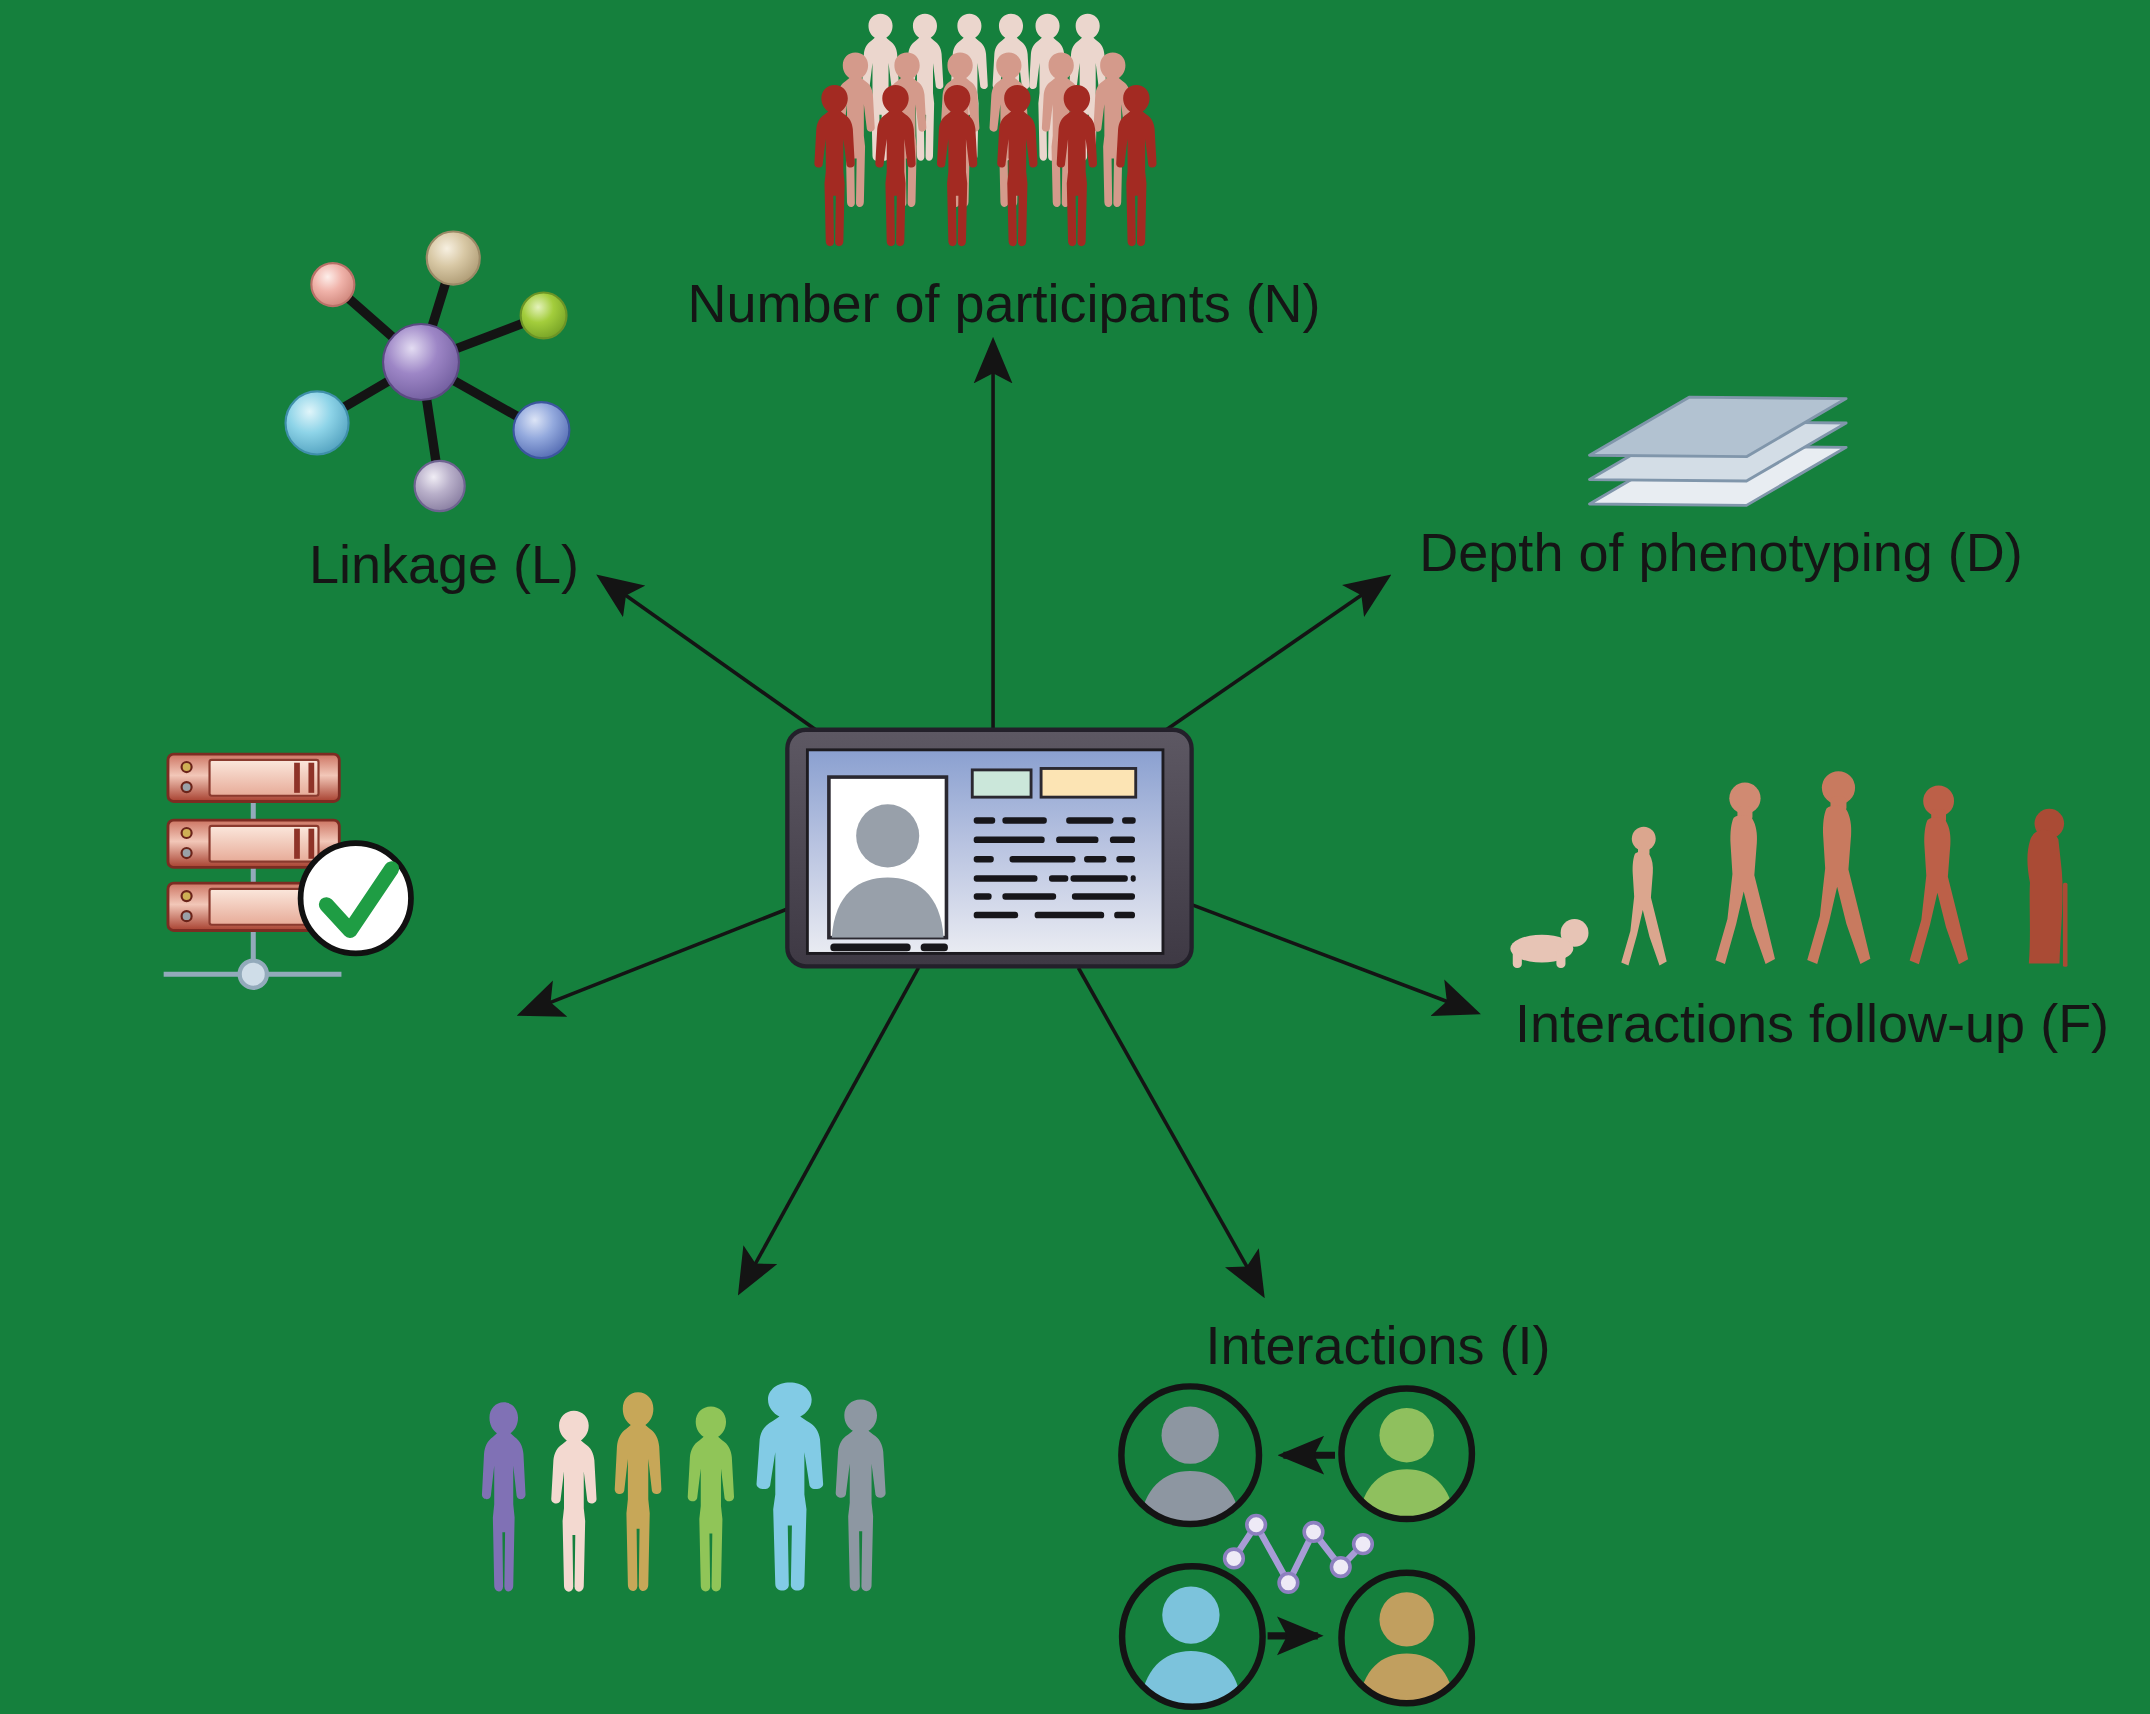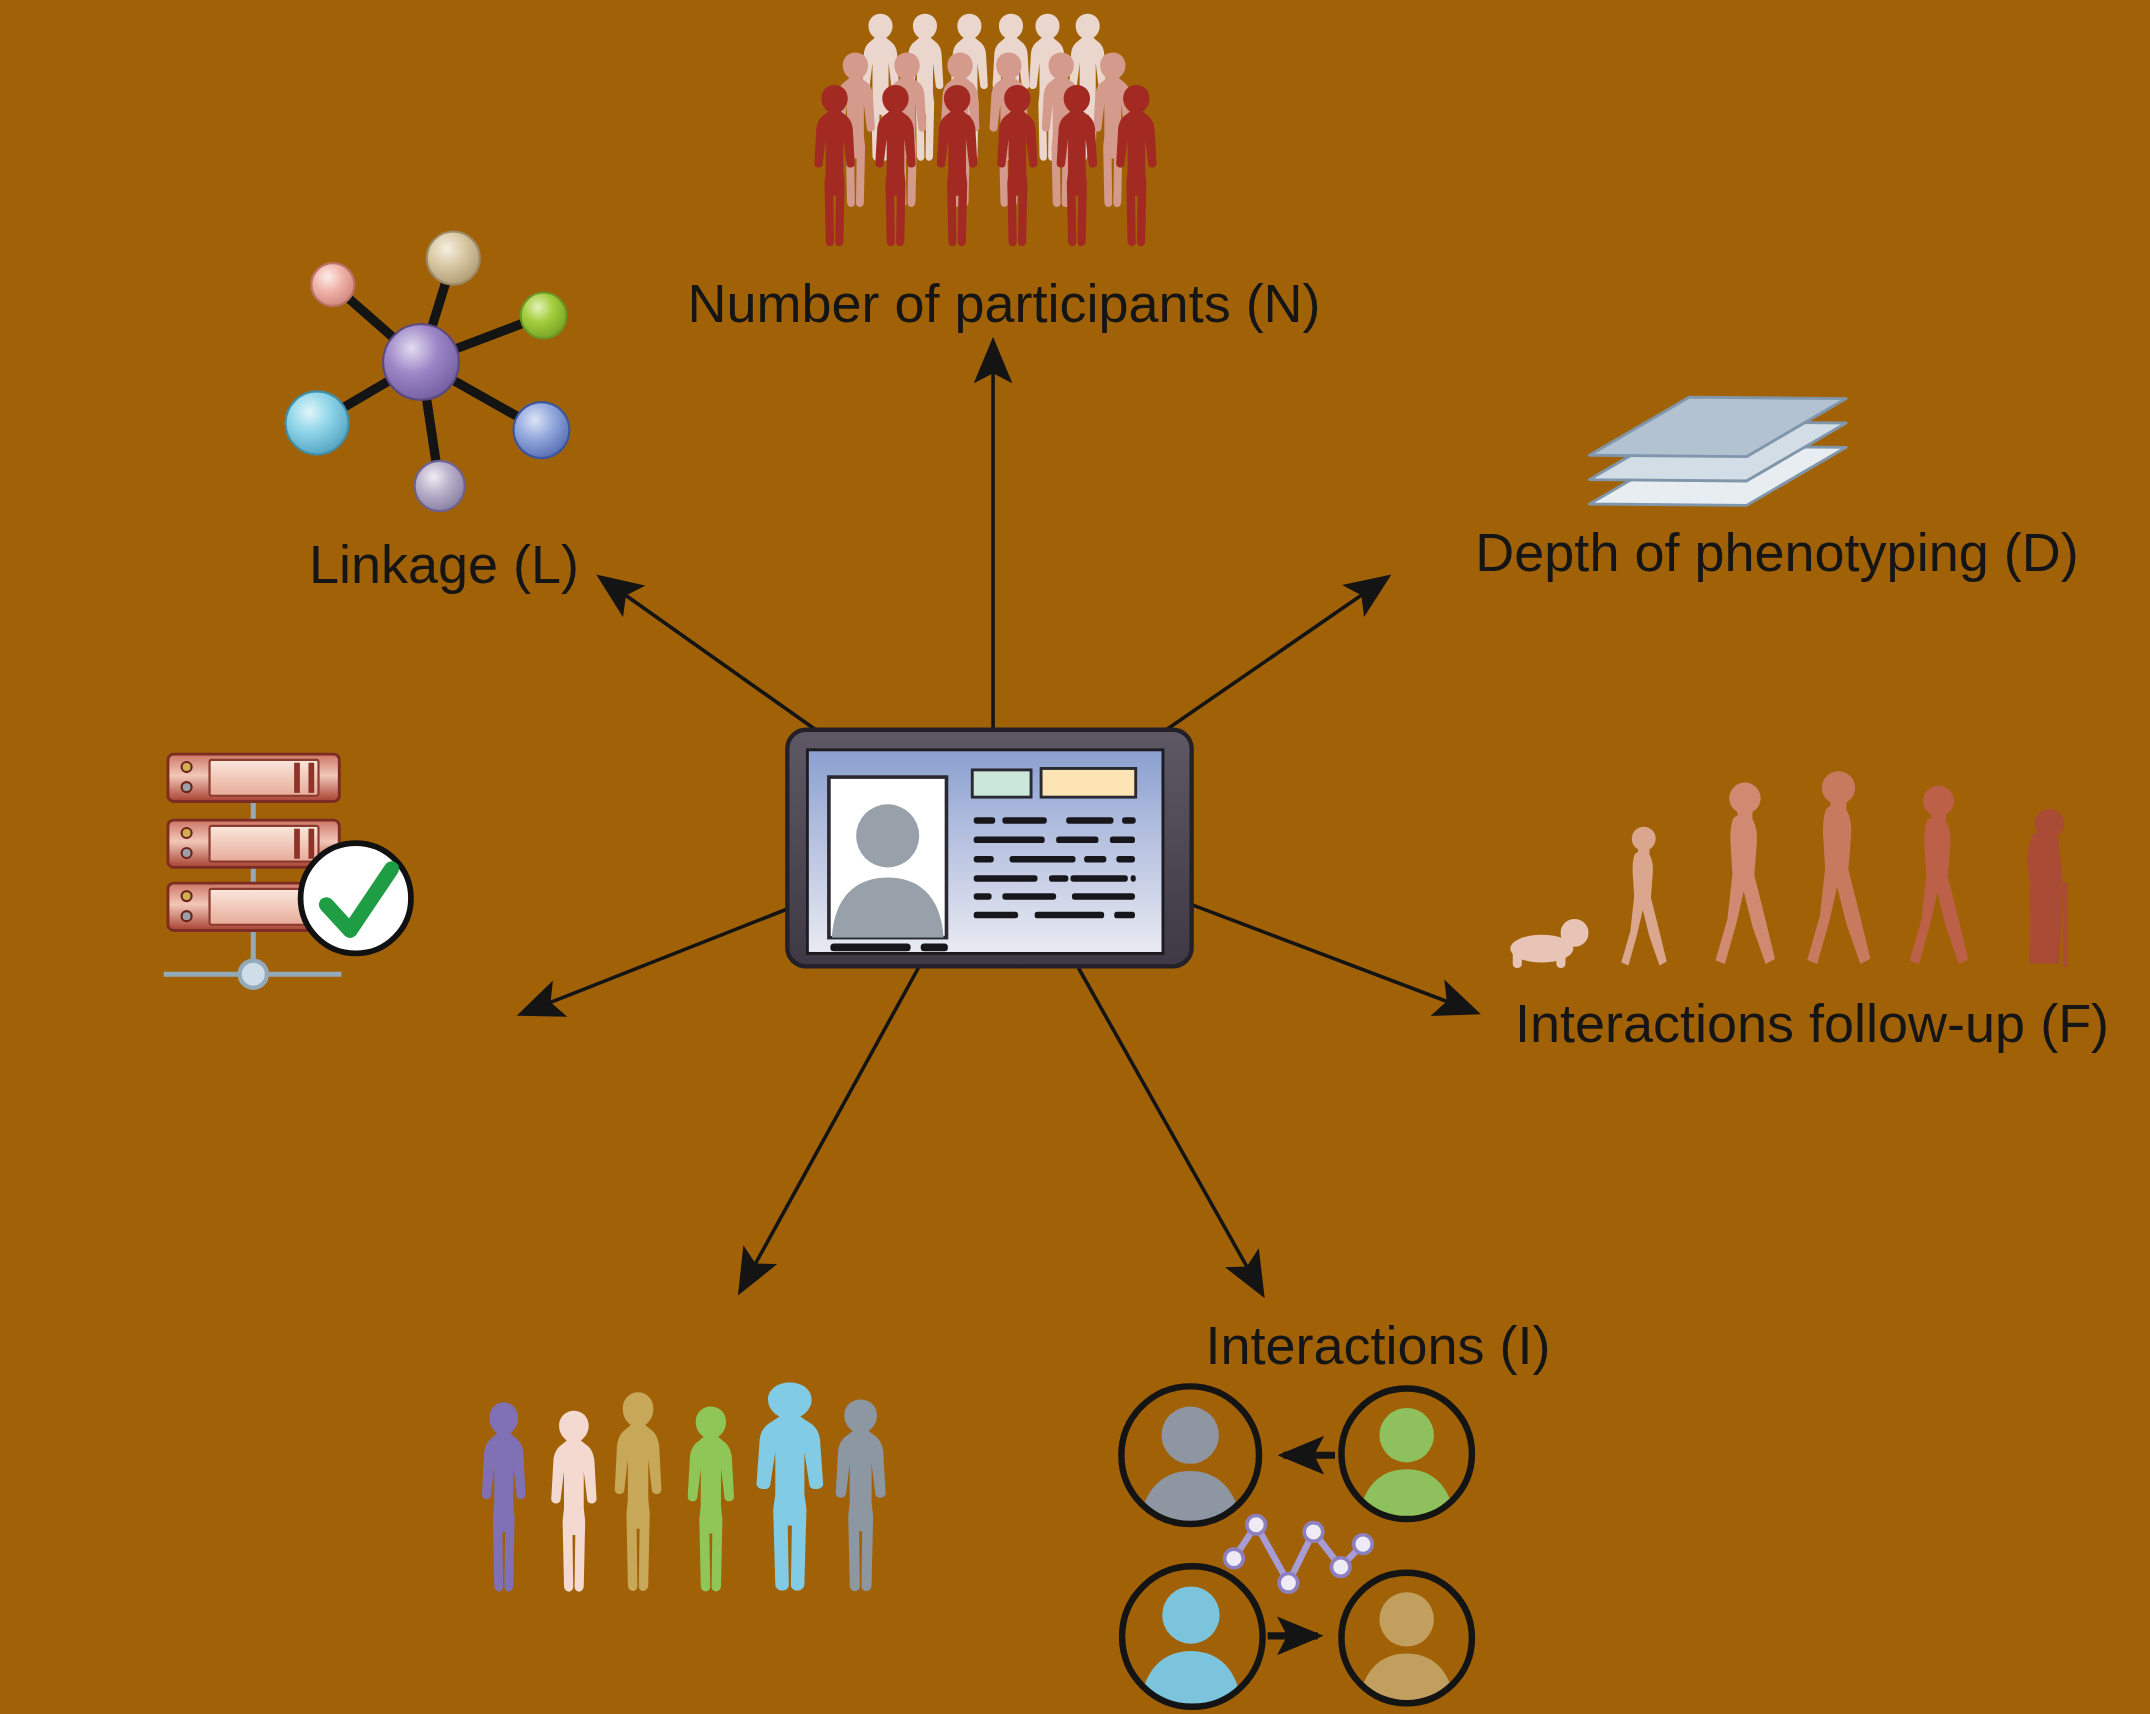--- a/index.html
+++ b/index.html
@@ -1,19 +1,19 @@
 <!DOCTYPE html>
 <html style="font-size:11.5px"><head>
 <meta charset="utf-8">
 <style>
   html,body{margin:0;padding:0;background:#ffffff;}
   .stage{
     position:relative;
     width:2151px;height:1714px;
-    background:#a16207;
+    background:#15803d;
     font-family:"Liberation Sans", sans-serif;
     overflow:hidden;
   }
   .stage svg{position:absolute;left:0;top:0;}
   .lbl{
     position:absolute;
     transform:translate(-50%,-50%);
     font-size:54px;
     line-height:1.1;
     color:#151515;
@@ -335,17 +335,17 @@
       <circle cx="1962" cy="2285" r="91" fill="none" stroke="#141414" stroke-width="9"></circle>
     </g>
 
     <line x1="1862" y1="2030" x2="1790" y2="2030" stroke="#141414" stroke-width="10" marker-end="url(#ah2)"></line>
     <line x1="1768" y1="2282" x2="1838" y2="2282" stroke="#141414" stroke-width="10" marker-end="url(#ah2)"></line>
   </g>
 </svg>
 
 <div class="lbl" style="left:1004px;top:304px;">Number of participants (N)</div>
 <div class="lbl" style="left:444px;top:565px;">Linkage (L)</div>
-<div class="lbl" style="left:1777px;top:553px;text-align:right;">Depth of phenotyping (D)</div>
+<div class="lbl" style="left:1721px;top:553px;text-align:right;">Depth of phenotyping (D)</div>
 <div class="lbl" style="left:1812px;top:1024px;">Interactions follow-up (F)</div>
 <div class="lbl" style="left:1378px;top:1346px;">Interactions (I)</div>
 
 </div>
 
 </body></html>

